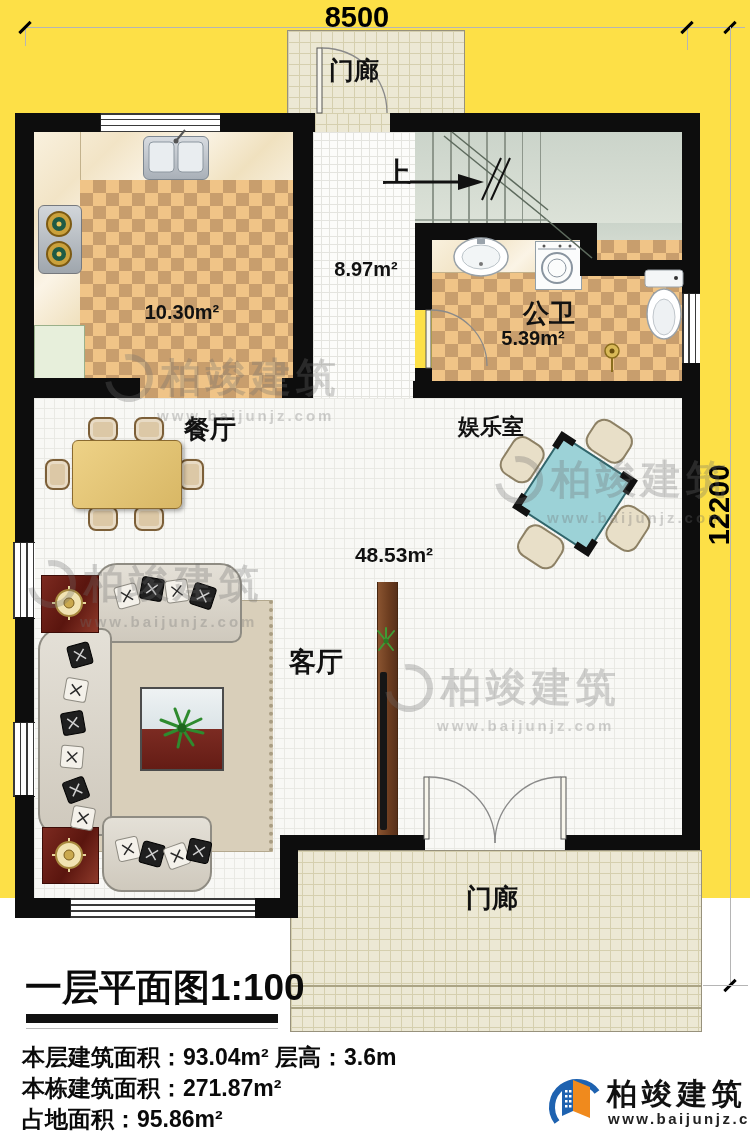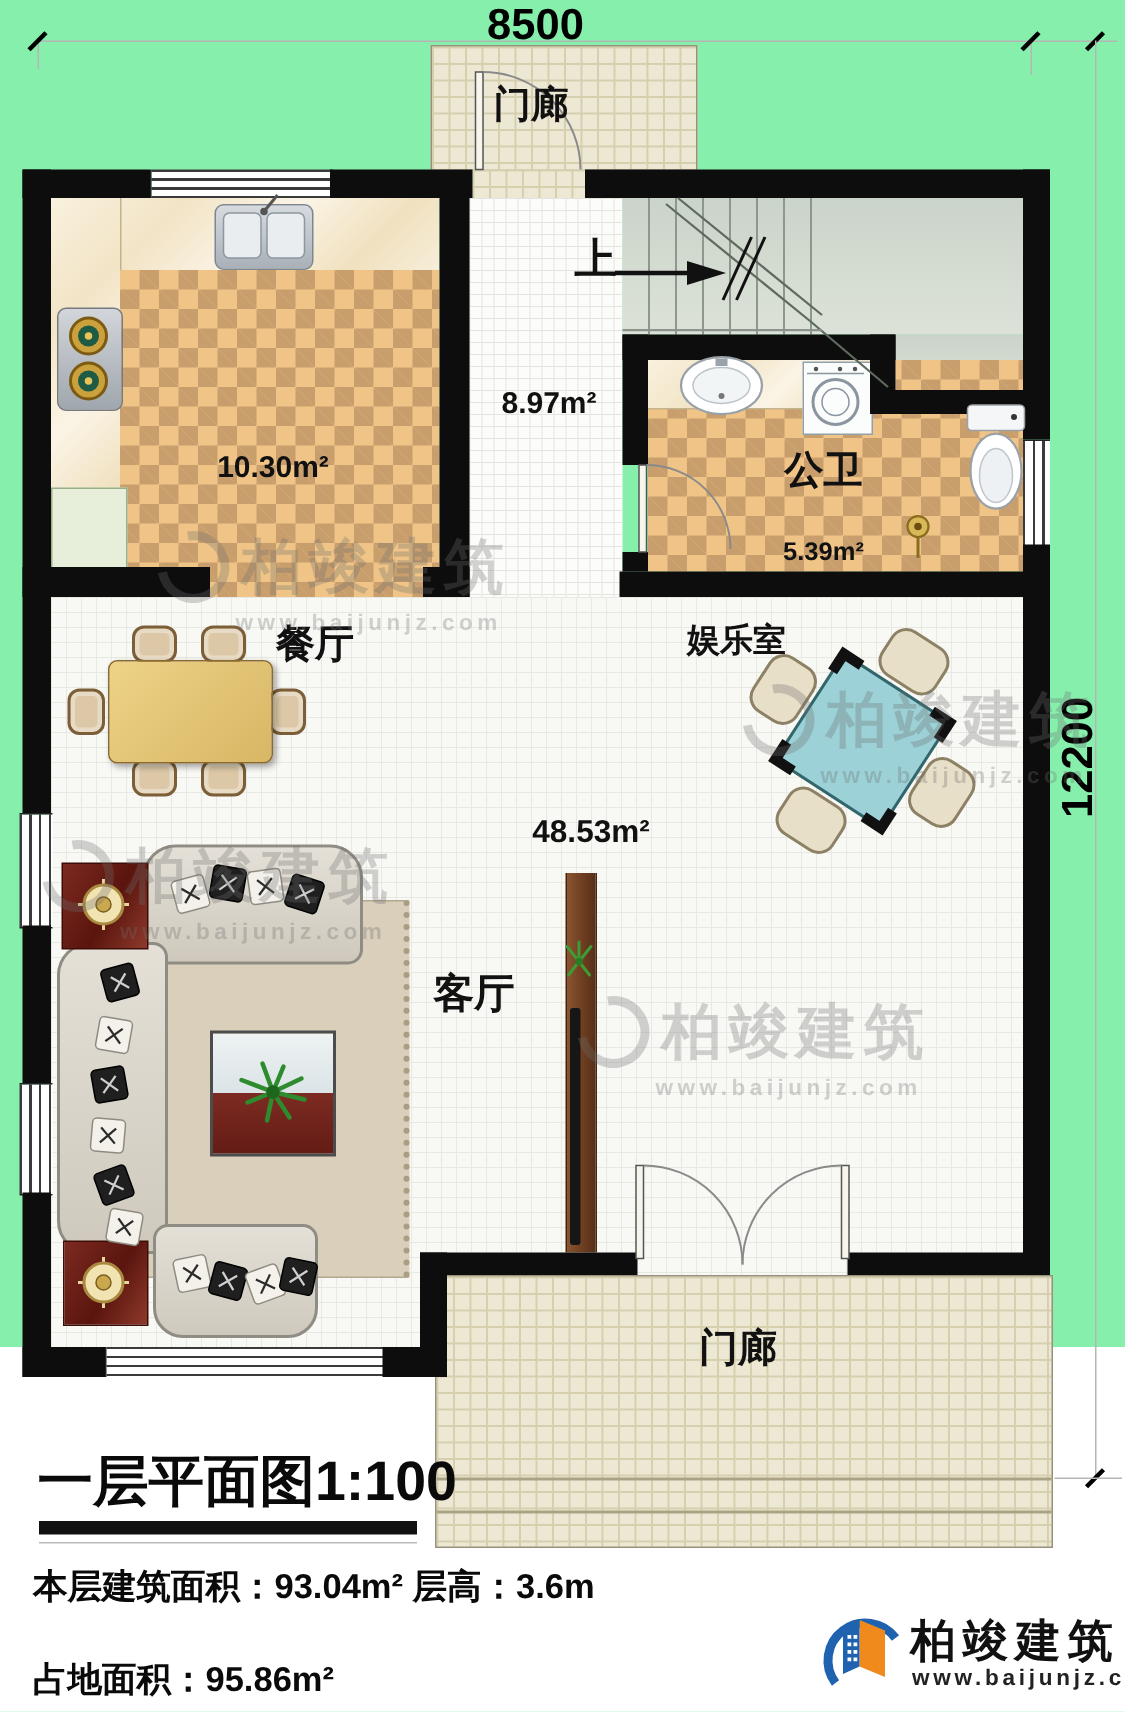--- a/index.html
+++ b/index.html
@@ -1,17 +1,17 @@
 <!DOCTYPE html>
 <html><head>
 <meta charset="utf-8">
 <style>
   html,body{margin:0;padding:0;background:#ffffff;}
   body{width:750px;height:1141px;overflow:hidden;font-family:"Liberation Sans","DejaVu Sans",sans-serif;}
-  #canvas{position:relative;width:750px;height:898px;background:#86efac;}
+  #canvas{position:relative;width:750px;height:898px;background:#fde047;}
   .abs{position:absolute;}
   .floor{position:absolute;z-index:1;}
   .furn{position:absolute;z-index:2;}
   .wall{position:absolute;z-index:3;background:#0d0d0d;}
   .win-h{position:absolute;z-index:3;background:repeating-linear-gradient(180deg,#3a3a3a 0 1.5px,#ffffff 1.5px 6px);border-left:1px solid #222;border-right:1px solid #222;}
   .win-v{position:absolute;z-index:3;background:repeating-linear-gradient(90deg,#3a3a3a 0 1.5px,#ffffff 1.5px 6.5px);border-top:1px solid #222;border-bottom:1px solid #222;}
   .checker{background-color:#f0c487;background-image:
     linear-gradient(45deg,#c89e6d 25%,transparent 25%,transparent 75%,#c89e6d 75%),
     linear-gradient(45deg,#c89e6d 25%,transparent 25%,transparent 75%,#c89e6d 75%);
     background-size:26px 26px;background-position:0 0,13px 13px;}
@@ -323,21 +323,21 @@
           <path d="M-5,-5 L5,5 M5,-5 L-5,5" stroke="#cfcfcf" stroke-width="1.5"></path>
         </g>
     </g>
   </svg>
 
   <div class="label" style="left:299px;top:57px;width:110px;font-size:25px;">门廊</div>
   <div class="label" style="left:120px;top:301px;width:124px;font-size:20px;">10.30m²</div>
   <div class="label" style="left:380px;top:158px;width:34px;font-size:28px;">上</div>
   <div class="label" style="left:310px;top:258px;width:112px;font-size:20px;">8.97m²</div>
   <div class="label" style="left:504px;top:299px;width:90px;font-size:26px;">公卫</div>
-  <div class="label" style="left:504px;top:327px;width:90px;font-size:17px;margin-top:32px;">5.39m²</div>
+  <div class="label" style="left:488px;top:327px;width:90px;font-size:20px;">5.39m²</div>
   <div class="label" style="left:165px;top:415px;width:90px;font-size:26px;">餐厅</div>
   <div class="label" style="left:436px;top:415px;width:110px;font-size:22px;">娱乐室</div>
   <div class="label" style="left:348px;top:543px;width:92px;font-size:21px;">48.53m²</div>
   <div class="label" style="left:283px;top:648px;width:66px;font-size:27px;">客厅</div>
   <div class="label" style="left:437px;top:884px;width:110px;font-size:26px;">门廊</div>
 
   <div class="wm" style="left:105px;top:350px;">
     <div class="wm-row">
         <span class="wm-logo"></span>
         <span class="wm-text">柏竣建筑</span>
@@ -364,20 +364,21 @@
         <span class="wm-text">柏竣建筑</span>
       </div>
     <div class="wm-url">www.baijunjz.com</div>
   </div>
 
   <div class="abs" style="left:25px;top:963px;font-size:37px;font-weight:bold;color:#0a0a0a;z-index:5;">一层平面图1:100</div>
   <div class="abs" style="left:26px;top:1014px;width:252px;height:9px;background:#111;z-index:5;"></div>
   <div class="abs" style="left:26px;top:1028px;width:252px;height:1px;background:#bbb;z-index:5;"></div>
 
   <div class="info-line" style="top:1042px;">本层建筑面积：93.04m²  层高：3.6m</div>
+  <div class="info-line" style="top:1073px;">本栋建筑面积：271.87m²</div>
   <div class="info-line" style="top:1104px;">占地面积：95.86m²</div>
 
   <div class="abs" style="left:545px;top:1070px;width:200px;height:64px;z-index:5;">
     <svg width="58" height="60" viewBox="0 0 58 60" style="position:absolute;left:0;top:0;">
       <path d="M12,52 A25,25 0 1 1 52,22" stroke="#1e62b0" stroke-width="6" fill="none"></path>
       <polygon points="28,10 45,17 45,48 28,41" fill="#f08a1d"></polygon>
       <polygon points="17,15 28,10 28,41 17,46" fill="#1e62b0"></polygon>
       <g fill="#ffffff">
         <rect x="20" y="20" width="2.5" height="2.5"></rect>
           <rect x="24" y="20" width="2.5" height="2.5"></rect>

